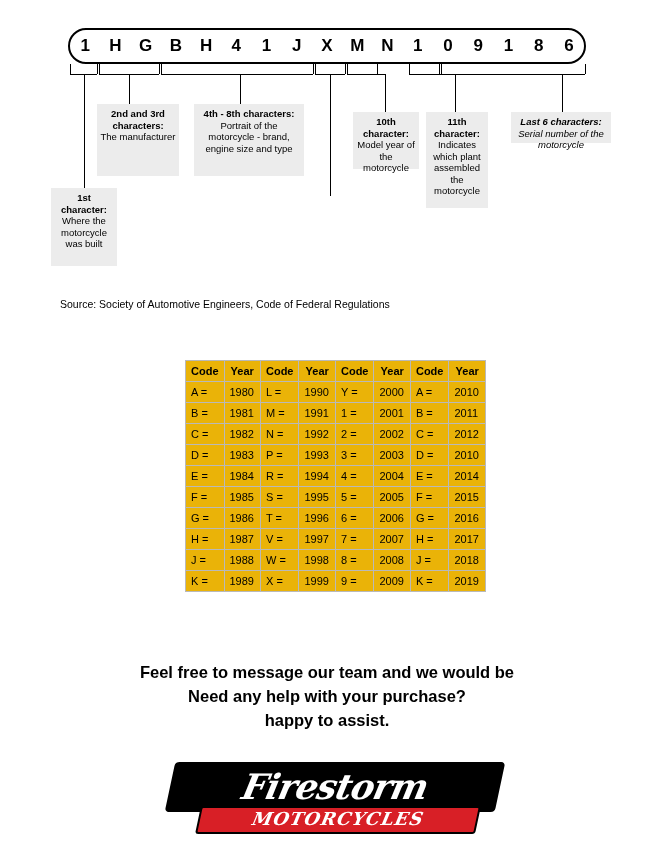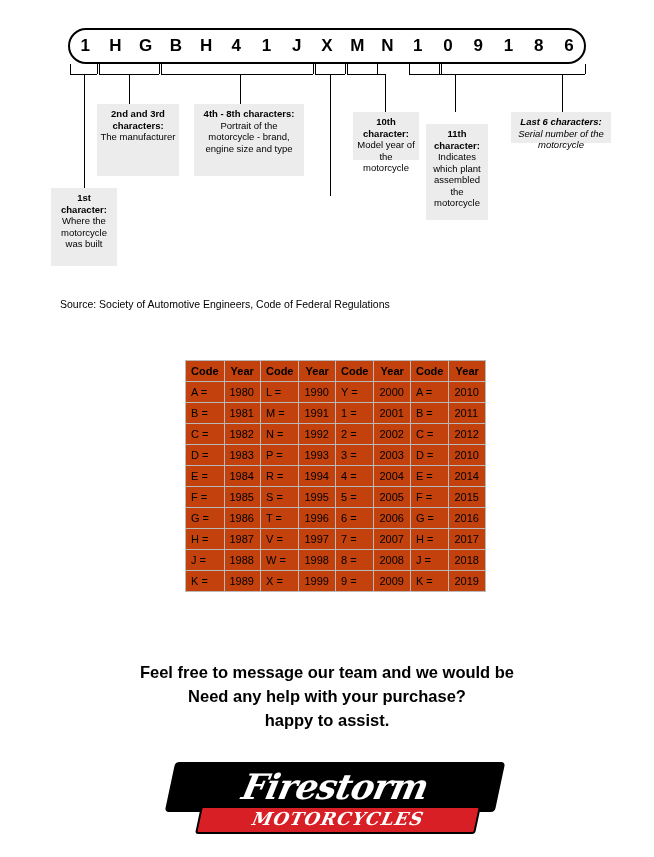--- a/index.html
+++ b/index.html
@@ -84,21 +84,21 @@
   }
 
   
   #year-table-wrap {
     position: absolute;
     left: 185px;
     top: 360px;
   }
   table#year-table {
     border-collapse: collapse;
-    background: #c2410c;
+    background: #eab308;
     font-size: 11px;
   }
   table#year-table th,
   table#year-table td {
     border: 1px solid #b9b9b9;
     padding: 4px 6px 4px 5px;
     font-weight: normal;
     text-align: left;
     white-space: nowrap;
     height: 18px;
@@ -259,26 +259,26 @@
     <span class="hd">2nd and 3rd characters:</span>
     <span>The manufacturer</span>
   </div>
 
   <div class="callout" style="left:194px; top:104px; width:110px; height:72px;">
     <span class="hd">4th - 8th characters:</span>
     <span>Portrait of the motorcycle - brand, engine size and type</span>
   </div>
 
 
-  <div class="callout" style="left:353px; top:112px; width:66px; height:48px;">
+  <div class="callout" style="left:353px; top:112px; width:66px; height:57px;">
     <span class="hd">10th character:</span>
     <span>Model year of the motorcycle</span>
   </div>
 
-  <div class="callout" style="left:426px; top:112px; width:62px; height:96px;margin-top:12px;">
+  <div class="callout" style="left:426px; top:112px; width:62px; height:96px;">
     <span class="hd">11th character:</span>
     <span>Indicates which plant assembled the motorcycle</span>
   </div>
 
   <div class="callout" style="left:511px; top:112px; width:100px; height:31px;font-style:italic;">
     <span class="hd">Last 6 characters:</span>
     <span>Serial number of the motorcycle</span>
   </div>
 </div>
 

